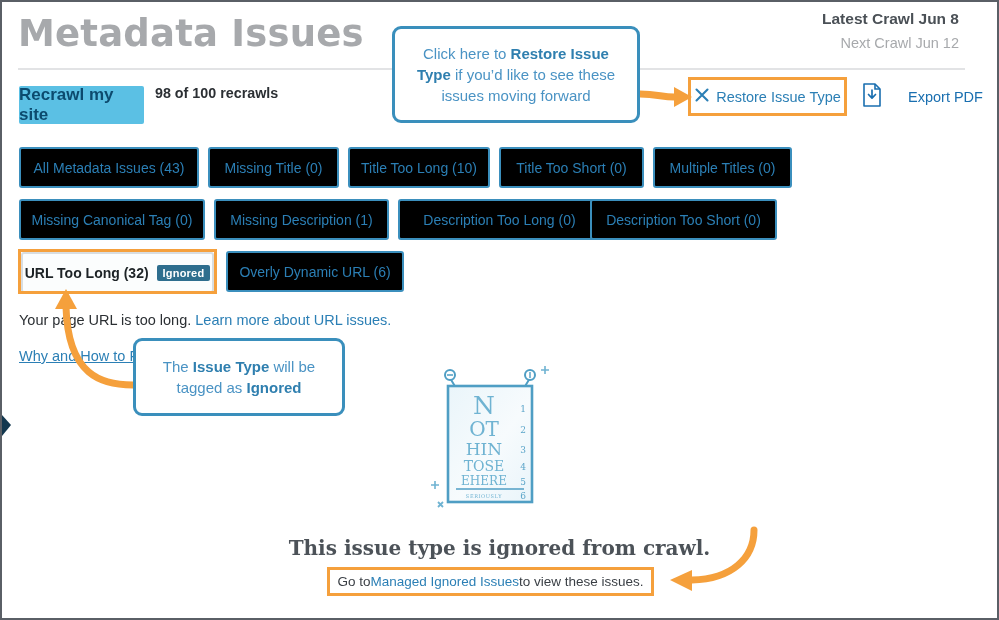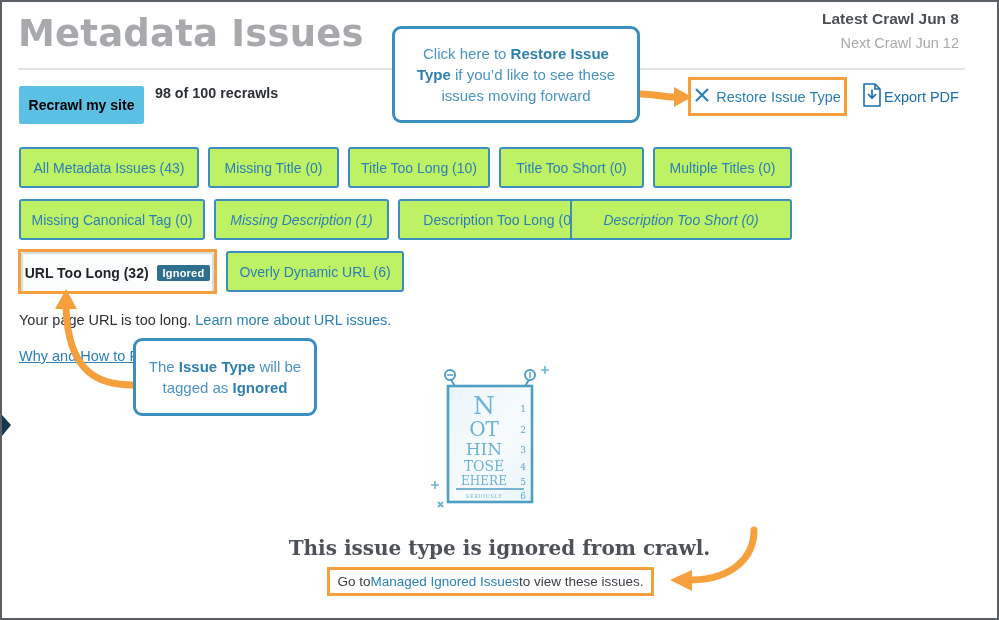--- a/index.html
+++ b/index.html
@@ -36,21 +36,21 @@
   }
   .hr{
     position:absolute;left:16px;top:66px;width:947px;height:2px;
     background:#e2e3e5;
   }
 
   
   .recrawl-btn{
     position:absolute;left:17px;top:84px;width:125px;height:38px;
     background:#5bc0e4;border:none;border-radius:2px;
-    color:#000000;font-size:14px;font-weight:bold;
+    color:#0c4a6e;font-size:17px;font-weight:bold;
     display:flex;align-items:center;justify-content:center;
     cursor:pointer;font-family:"Liberation Sans",sans-serif;
   }
   .recrawl-info{
     position:absolute;left:153px;top:82px;
     font-size:14.3px;font-weight:bold;color:#2b2f33;
     line-height:19px;white-space:nowrap;
   }
 
   .restore-wrap{
@@ -58,28 +58,28 @@
     border:3px solid #f5a03c;box-sizing:border-box;
     display:flex;align-items:center;justify-content:center;
     background:#fff;cursor:pointer;
   }
   .restore-inner{display:flex;align-items:center;gap:6px;}
   .x-icon{display:block;}
   .restore-label{font-size:14.5px;color:#2b7fb5;font-weight:500;white-space:nowrap;}
 
   .export-btn{
     position:absolute;left:860px;top:82px;height:26px;
-    display:flex;align-items:center;gap:2px;cursor:pointer;
+    display:flex;align-items:center;gap:26px;cursor:pointer;
   }
   .export-label{font-size:14.5px;color:#1a6fb0;font-weight:500;white-space:nowrap;}
 
   
   .chip{
     position:absolute;box-sizing:border-box;
-    border:2px solid #3b8fbd;border-radius:3px;background:#bef264;
+    border:2px solid #3b8fbd;border-radius:3px;background:#000000;
     display:flex;align-items:center;justify-content:center;
     height:41px;cursor:pointer;
     font-size:14px;color:#2b7fb5;white-space:nowrap;padding:0 14px;
   }
   .chip.selected{
     border:2px solid #d8dde0;background:#fbfdfd;color:#1d2326;font-weight:bold;
     gap:8px;
   }
   .chip-highlight{
     position:absolute;left:16px;top:247px;width:199px;height:45px;
@@ -104,21 +104,21 @@
   
   .bubble{
     position:absolute;box-sizing:border-box;
     border:3px solid #3a8fbc;border-radius:9px;background:#fff;
     color:#4a93c4;text-align:center;
     display:flex;align-items:center;justify-content:center;
     padding:6px 12px;
   }
   .bubble b{color:#2f7faf;}
   .bubble-1{left:390px;top:24px;width:248px;height:97px;font-size:15px;line-height:21px;}
-  .bubble-2{left:131px;top:336px;width:184px;height:78px;font-size:15px;line-height:21px;}
+  .bubble-2{left:131px;top:336px;width:212px;height:78px;font-size:15px;line-height:21px;}
   .bubble-3{left:690px;top:408px;width:254px;height:120px;font-size:15px;line-height:21px;}
 
   
   .ignored-title{
     position:absolute;left:0;right:0;top:534px;text-align:center;
     font-family:"DejaVu Serif", serif;
     font-size:20px;font-weight:bold;color:#4c5258;
   }
   .goto-box{
     position:absolute;left:325px;top:565px;width:327px;height:29px;
@@ -168,23 +168,23 @@
     <span class="export-label">Export PDF</span>
   </div>
 
   <div class="chip" style="left:17px;top:145px;width:180px;">All Metadata Issues (43)</div>
   <div class="chip" style="left:206px;top:145px;width:131px;">Missing Title (0)</div>
   <div class="chip" style="left:346px;top:145px;width:142px;">Title Too Long (10)</div>
   <div class="chip" style="left:497px;top:145px;width:145px;">Title Too Short (0)</div>
   <div class="chip" style="left:651px;top:145px;width:139px;">Multiple Titles (0)</div>
 
   <div class="chip" style="left:17px;top:197px;width:186px;">Missing Canonical Tag (0)</div>
-  <div class="chip" style="left:212px;top:197px;width:175px;font-style:italic;">Missing Description (1)</div>
+  <div class="chip" style="left:212px;top:197px;width:175px;">Missing Description (1)</div>
   <div class="chip" style="left:396px;top:197px;width:203px;">Description Too Long (0)</div>
-  <div class="chip" style="left:568px;top:197px;width:222px;font-style:italic;">Description Too Short (0)</div>
+  <div class="chip" style="left:588px;top:197px;width:187px;">Description Too Short (0)</div>
 
   <div class="chip selected" style="left:19px;top:250px;width:193px;">
     <span>URL Too Long (32)</span>
     <span class="ignored-badge">Ignored</span>
   </div>
   <div class="chip-highlight"></div>
 
   <div class="chip" style="left:224px;top:249px;width:178px;">Overly Dynamic URL (6)</div>
 
   <div class="desc">

